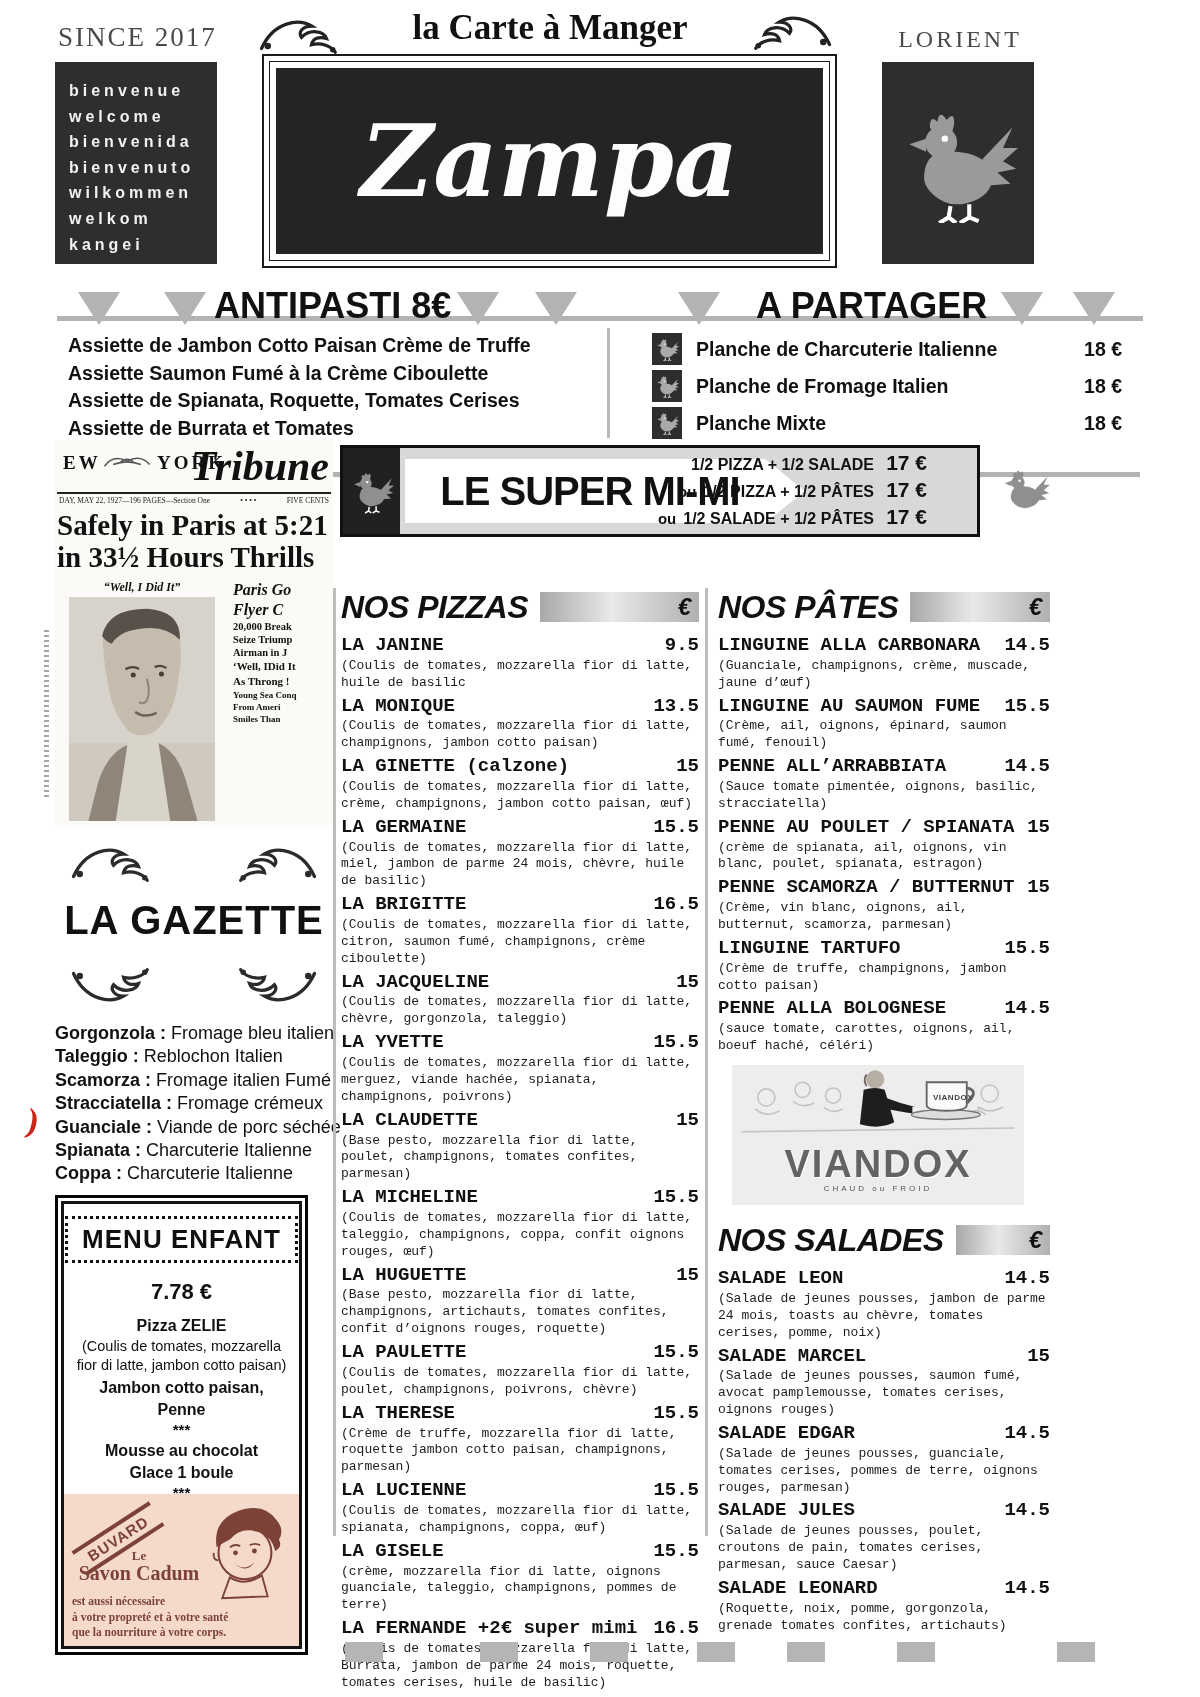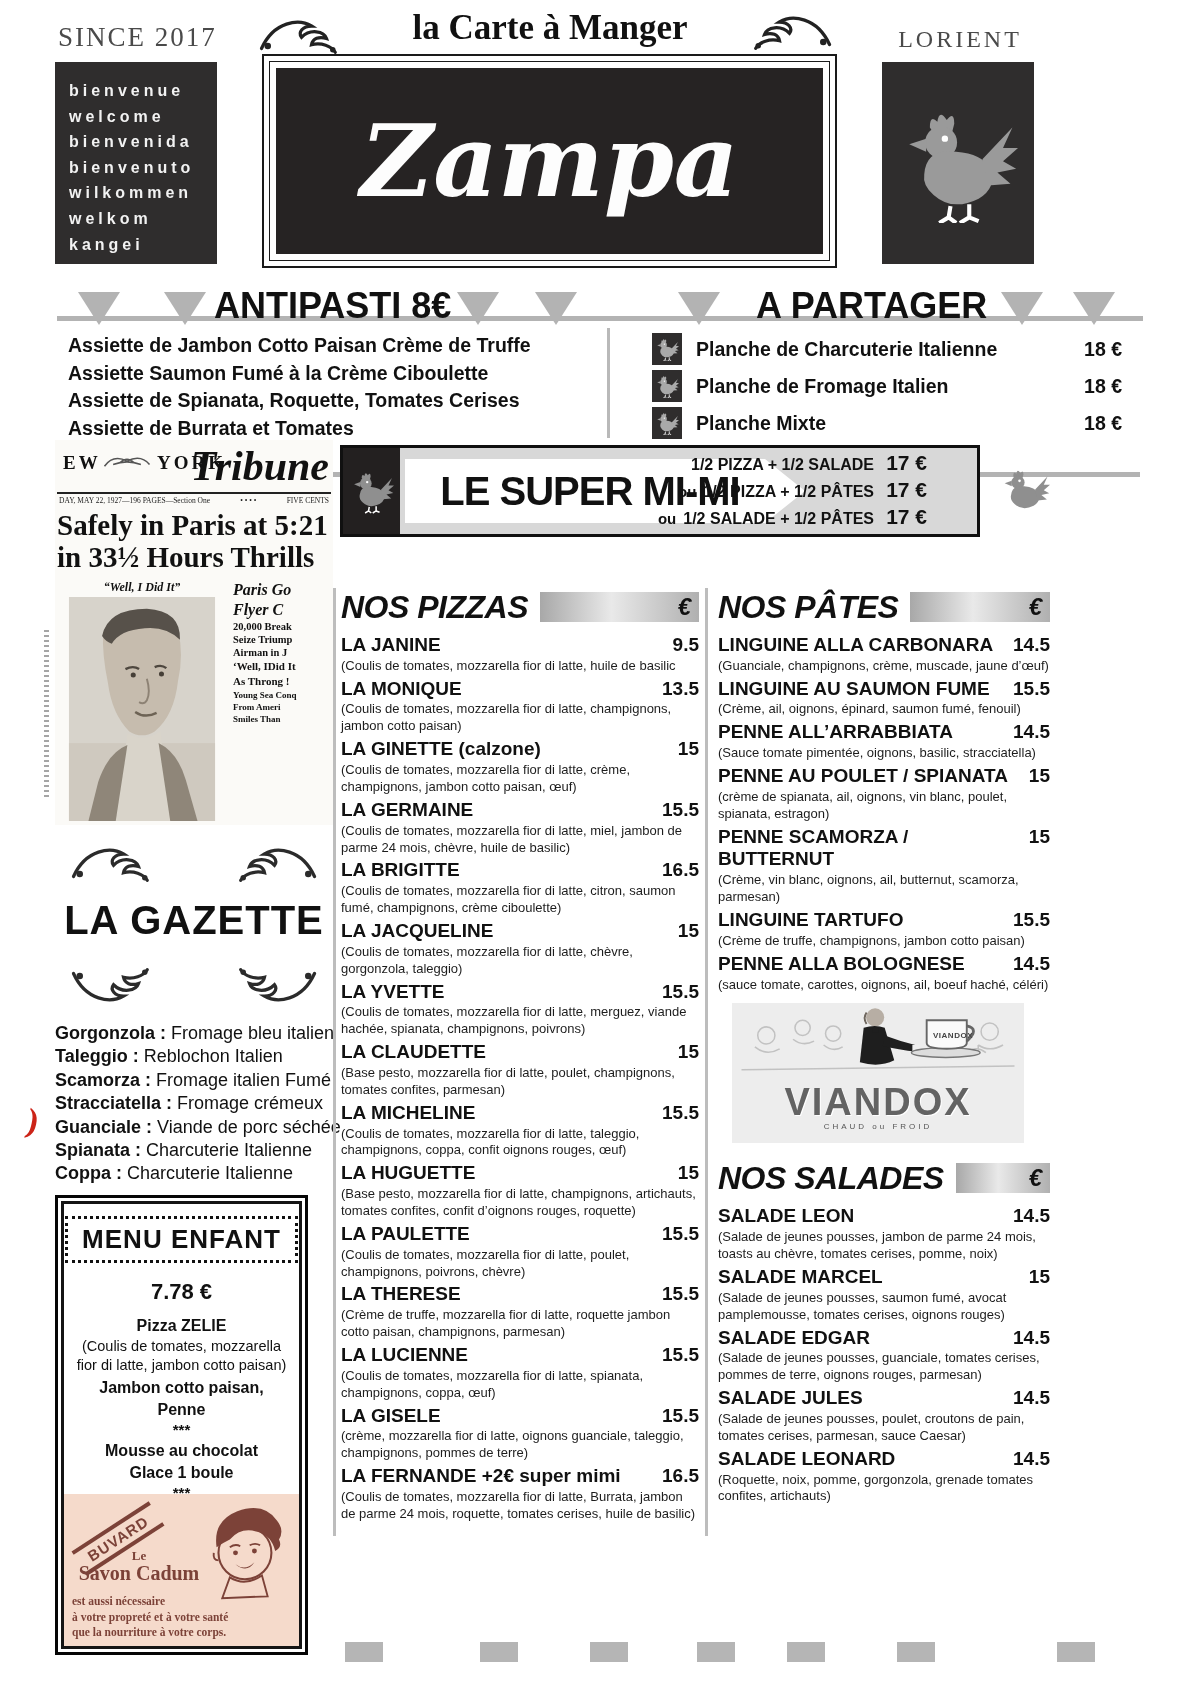--- a/index.html
+++ b/index.html
@@ -110,21 +110,21 @@
   .savon-lines{position:absolute;left:8px;right:4px;bottom:5px;color:#7c4238;font-weight:700;font-size:11.5px;line-height:1.35;font-family:"Liberation Serif","DejaVu Serif",serif;}
   .savon-baby{position:absolute;right:2px;top:4px;width:106px;height:104px;}
 
   
   .col-pizzas{left:341px;top:586px;width:358px;}
   .col-right{left:718px;top:586px;width:332px;}
   .sec-head{display:flex;align-items:center;height:42px;margin-bottom:6px;position:relative;}
   .sec-head .t{font-style:italic;font-weight:900;font-size:32px;white-space:nowrap;padding-right:12px;letter-spacing:-0.5px;}
   .sec-head .bar{flex:1;height:30px;background:linear-gradient(to right,#a8a8a8 0%,#e9e9e9 45%,#b0b0b0 100%);position:relative;}
   .sec-head .eur{position:absolute;right:8px;top:0;line-height:30px;font-weight:800;font-style:italic;font-size:24px;}
-  .menu-item{margin-bottom:3px;}
+  .menu-item{margin-bottom:3px;font-family:Liberation Mono, monospace;}
   .menu-item .name-row{display:flex;align-items:baseline;font-weight:700;font-size:19px;line-height:1.2;}
   .menu-item .nm{flex:1;}
   .menu-item .price{margin-left:8px;}
   .menu-item .desc{font-size:13px;line-height:1.3;color:#1d1d1d;margin-top:1px;}
 
   
   .viandox{background:#ededed;width:292px;height:140px;margin:10px 0 14px 14px;position:relative;}
   .vx-scene{width:100%;height:84px;display:block;}
   .vx-cuplabel{position:absolute;left:198px;top:28px;width:46px;text-align:center;font-weight:700;font-size:8px;color:#444;letter-spacing:0.5px;}
   .vx-brand{text-align:center;font-weight:900;font-size:38px;letter-spacing:2px;color:#636363;line-height:1;margin-top:-4px;text-shadow:1px 1px 0 #fff;}

